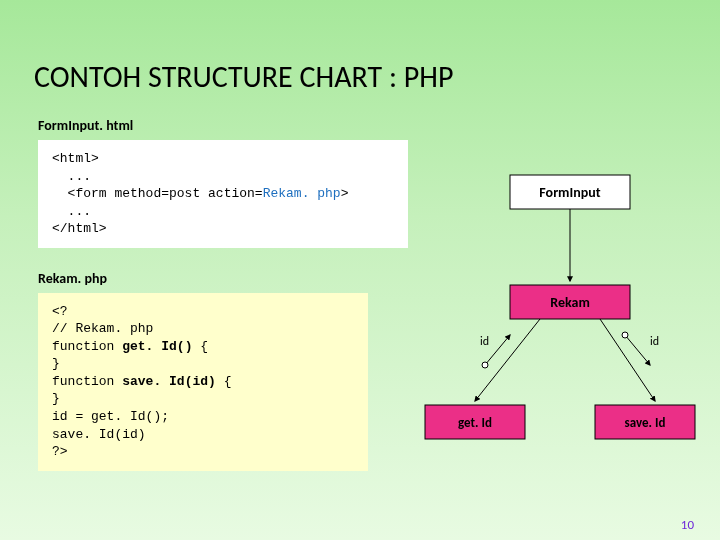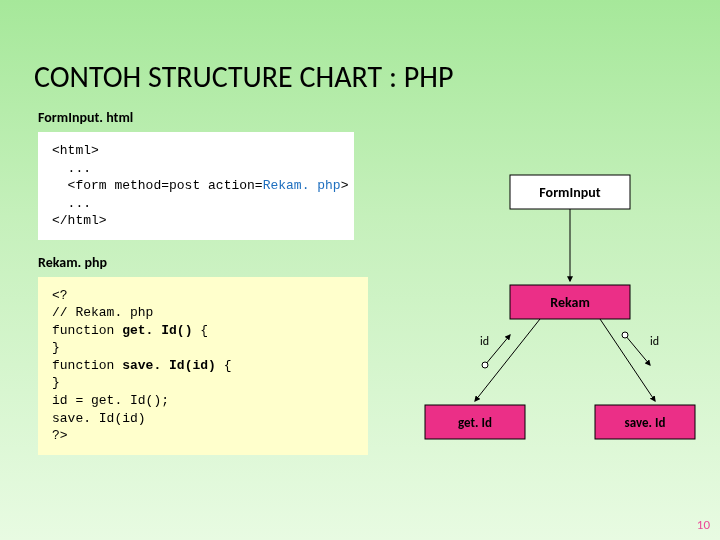--- a/index.html
+++ b/index.html
@@ -13,40 +13,40 @@
   .title {
     font-size: 30px;
     padding: 12px 0 0 34px;
     color: #000;
     font-weight: 400;
     margin-top: 46px;
   }
   .section-label {
     font-weight: bold;
     font-size: 14px;
-    margin: 14px 0 6px 38px;
+    margin: 22px 0 6px 38px;
   }
   .code-box {
     background: #fff;
     margin: 0 0 0 38px;
     padding: 10px 14px;
     font-family: "Courier New", monospace;
     font-size: 13px;
     line-height: 1.35;
     white-space: pre;
   }
-  .code-box.html { width: 316px; }
+  .code-box.html { width: 370px; }
   .code-box.php  { width: 330px; background: #ffffcc; }
   .kw-blue  { color: #1e6fbf; }
   .kw-func  { font-weight: bold; }
   .svg-diagram { position: absolute; top: 165px; left: 420px; }
   .box-label { font-family: Calibri, Arial, sans-serif; font-weight: bold; }
   .page-num {
-    position: absolute; bottom: 8px; right: 10px;
-    font-size: 13px; color: #ec4899;
+    position: absolute; bottom: 8px; right: 26px;
+    font-size: 13px; color: #6d28d9;
   }
 </style>
 </head>
 <body>
 
 <h1 class="title">CONTOH STRUCTURE CHART : PHP</h1>
 
 <div class="section-label">FormInput. html</div>
 <div class="code-box html"><span>&lt;html&gt;</span>
 <span>  ...</span>

